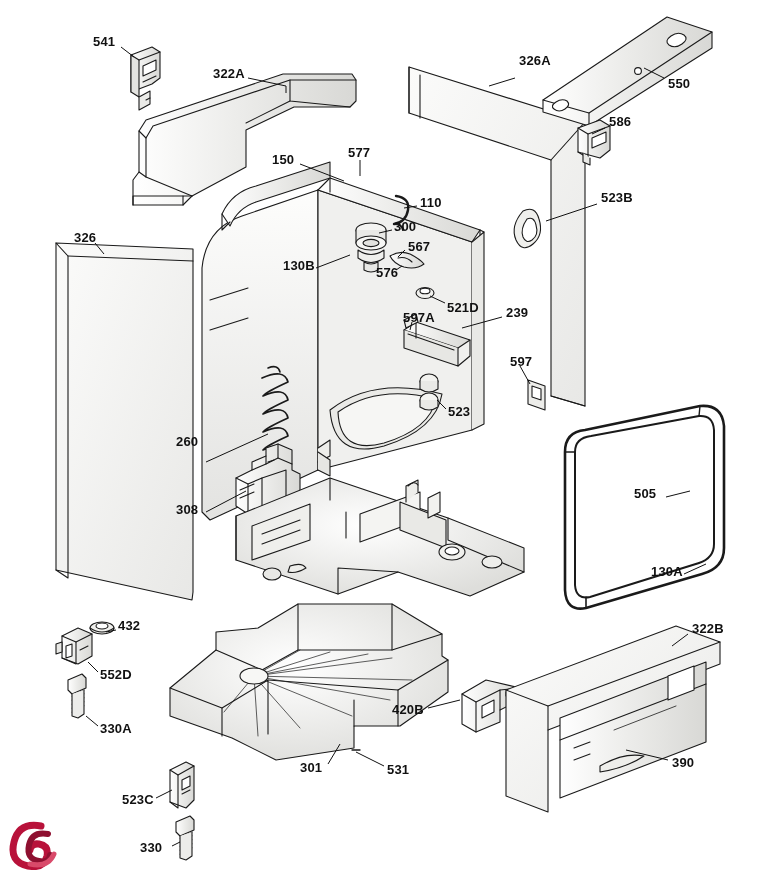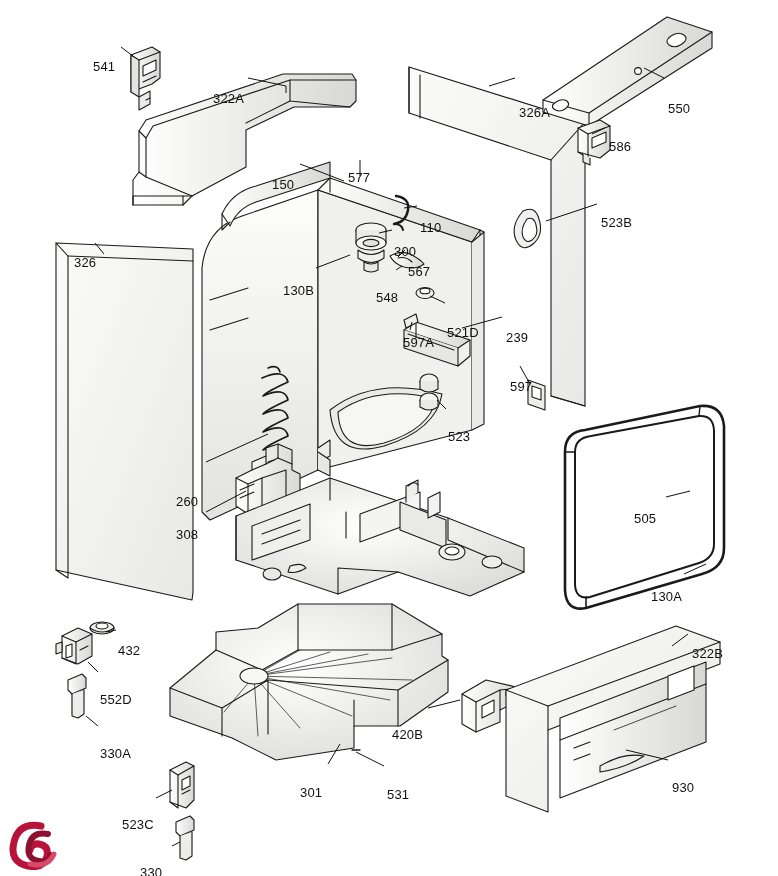--- a/index.html
+++ b/index.html
@@ -21,25 +21,24 @@
     position: absolute;
     left: 0;
     top: 0;
     width: 778px;
     height: 876px;
   }
   .label {
     position: absolute;
     font-family: "Liberation Sans", sans-serif;
     font-size: 13px;
-    font-weight: normal;
+    font-weight: bold;
     color: #111111;
     white-space: nowrap;
     letter-spacing: 0.2px;
-    margin-top: 25px;
   }
   .logo {
     position: absolute;
     left: 8px;
     top: 820px;
     width: 52px;
     height: 50px;
   }
 </style>
 </head>
@@ -385,45 +384,45 @@
   </svg>
 
   <svg class="logo" viewBox="0 0 52 50">
     <path d="M33 6 q-22 -4 -27 16 q-5 20 14 24 q16 3 19 -10 q2 -10 -8 -12 q-8 -1 -9 6" fill="none" stroke="#b8123a" stroke-width="7" stroke-linecap="round"></path>
     <path d="M40 14 q-16 -3 -19 11 q-3 14 10 16 q10 2 11 -6" fill="none" stroke="#8e1030" stroke-width="6" stroke-linecap="round"></path>
     <path d="M22 44 q18 4 24 -10" fill="none" stroke="#d94a6a" stroke-width="5" stroke-linecap="round"></path>
   </svg>
 
   <div class="label" style="left:93px;  top:34px;">541</div>
   <div class="label" style="left:213px; top:66px;text-align:right;">322A</div>
-  <div class="label" style="left:519px; top:80px;">326A</div>
+  <div class="label" style="left:519px; top:53px;">326A</div>
   <div class="label" style="left:668px; top:76px;">550</div>
   <div class="label" style="left:609px; top:114px;">586</div>
   <div class="label" style="left:272px; top:152px;">150</div>
   <div class="label" style="left:348px; top:145px;">577</div>
   <div class="label" style="left:420px; top:195px;">110</div>
   <div class="label" style="left:601px; top:190px;">523B</div>
   <div class="label" style="left:394px; top:219px;">300</div>
   <div class="label" style="left:74px;  top:230px;">326</div>
   <div class="label" style="left:408px; top:239px;">567</div>
   <div class="label" style="left:283px; top:258px;">130B</div>
-  <div class="label" style="left:376px; top:265px;">548</div>
+  <div class="label" style="left:376px; top:265px;">576</div>
   <div class="label" style="left:447px; top:300px;">521D</div>
   <div class="label" style="left:506px; top:305px;">239</div>
   <div class="label" style="left:403px; top:310px;">597A</div>
   <div class="label" style="left:510px; top:354px;">597</div>
   <div class="label" style="left:448px; top:404px;">523</div>
   <div class="label" style="left:634px; top:486px;">505</div>
-  <div class="label" style="left:176px; top:469px;">260</div>
+  <div class="label" style="left:176px; top:434px;">260</div>
   <div class="label" style="left:176px; top:502px;">308</div>
   <div class="label" style="left:651px; top:564px;">130A</div>
   <div class="label" style="left:692px; top:621px;">322B</div>
   <div class="label" style="left:118px; top:618px;">432</div>
   <div class="label" style="left:100px; top:667px;">552D</div>
   <div class="label" style="left:100px; top:721px;">330A</div>
   <div class="label" style="left:392px; top:702px;">420B</div>
   <div class="label" style="left:300px; top:760px;">301</div>
   <div class="label" style="left:387px; top:762px;text-align:right;">531</div>
-  <div class="label" style="left:672px; top:755px;">930</div>
+  <div class="label" style="left:672px; top:755px;">390</div>
   <div class="label" style="left:122px; top:792px;">523C</div>
   <div class="label" style="left:140px; top:840px;">330</div>
 
 </div>
 
 </body></html>

